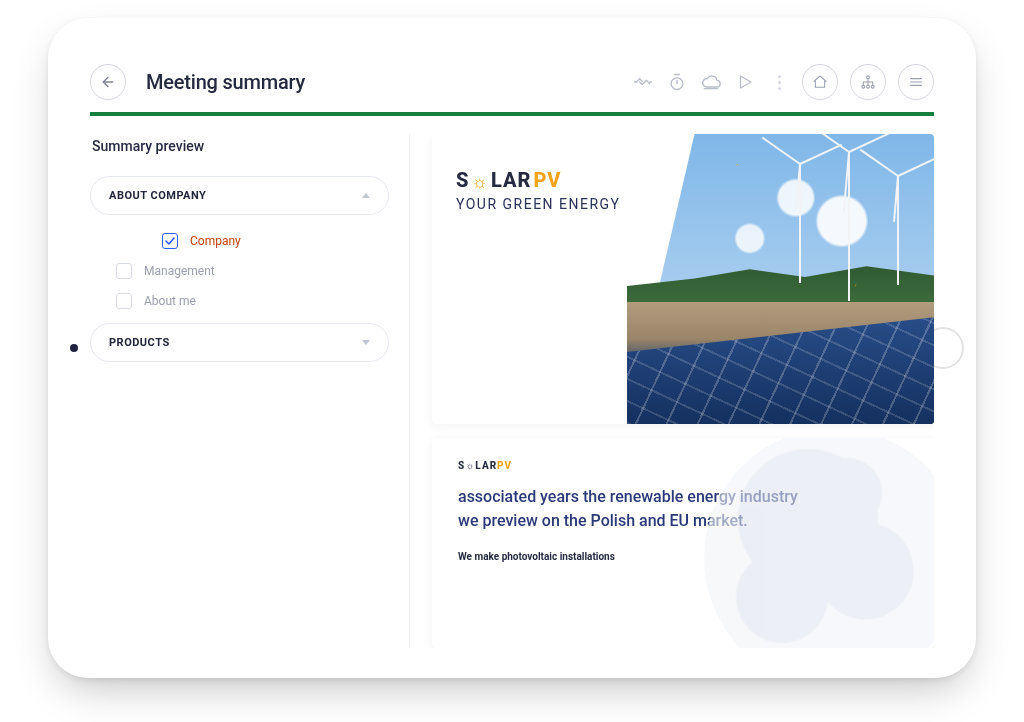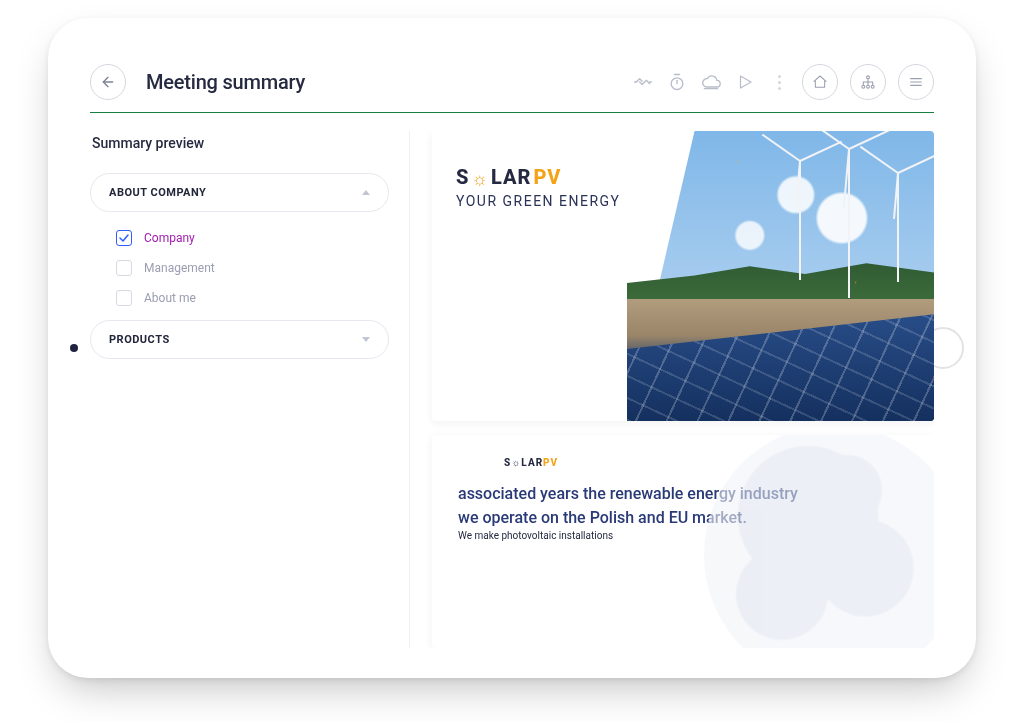--- a/index.html
+++ b/index.html
@@ -64,21 +64,21 @@
     width: 36px; height: 36px; border-radius: 50%;
     border: 1.5px solid #d6d8e0; color: #9ba0b1;
     display:flex; align-items:center; justify-content:center;
   }
 
   
   .content {
     flex: 1;
     display: flex;
     gap: 0;
-    border-top: 1px solid #15803d;
+    border-top: 4px solid #15803d;
     padding-top: 18px;
     overflow: hidden;
   }
 
   
   .left-panel {
     width: 320px;
     padding-right: 20px;
     border-right: 1px solid #eef0f4;
   }
@@ -113,21 +113,21 @@
     display:flex; align-items:center; gap: 12px;
     font-size: 12px; color: #9a9eb0;
   }
   .check-row .box {
     width: 16px; height: 16px; border-radius: 3px;
     border: 1.5px solid #d7dae3;
     display:flex; align-items:center; justify-content:center;
     color: #2f5dff;
   }
   .check-row.checked .box { border-color: #2f5dff; }
-  .check-row.checked { color: #a21caf; }
+  .check-row.checked { color: #c2410c; margin-left: 46px; }
 
   
   .right-panel {
     flex: 1;
     padding-left: 22px;
     display:flex; flex-direction:column; gap: 14px;
     overflow: hidden;
   }
   .slide {
     background: #ffffff;
@@ -195,27 +195,27 @@
   .diag-line {
     position:absolute; left:-40px; top:30px; width:260px; height:260px;
     border:1px solid #f4a316; transform: rotate(18deg);
     clip-path: polygon(42% 0, 100% 30%, 70% 100%, 0 62%);
     background: transparent;
     opacity:0.9;
   }
 
   .slide2 { flex:1; min-height:180px; padding: 22px 26px; position:relative; }
   .slide2 .mini-logo { font-size:10px; font-weight:800; letter-spacing:1px;}
-  .slide2 .mini-logo .a{color:#262a40;margin-left:46px;} .slide2 .mini-logo .b{color:#f4a316;}
+  .slide2 .mini-logo .a{color:#262a40;} .slide2 .mini-logo .b{color:#f4a316;}
   .slide2 .lead {
     margin-top:14px; font-size:16px; line-height:1.5; color:#2a3a78; font-weight:500;
     max-width: 380px;
   }
   .slide2 .sub {
-    font-size:10px; font-weight:400; color:#262a40;
+    margin-top:18px; font-size:10px; font-weight:700; color:#262a40;
   }
   .globe {
     position:absolute; right:-30px; top:-10px; width:260px; height:260px;
     border-radius:50%;
     background:
       radial-gradient(circle at 40% 35%, #dfe5ef 0 30%, transparent 31%),
       radial-gradient(circle at 62% 55%, #dfe5ef 0 22%, transparent 23%),
       radial-gradient(circle at 30% 65%, #dfe5ef 0 18%, transparent 19%),
       radial-gradient(circle at 55% 25%, #dfe5ef 0 14%, transparent 15%),
       #f2f4f8;
@@ -369,21 +369,21 @@
           </div>
         </div>
 
         <div class="slide slide2">
           <div class="globe"></div>
           <div class="mini-logo">
             <span class="a">S☼LAR</span><span class="b">PV</span>
           </div>
           <div class="lead">
             <div>associated years the renewable energy industry</div>
-            <div>we operate on the Polish and EU market.</div>
+            <div>we preview on the Polish and EU market.</div>
           </div>
           <div class="sub">We make photovoltaic installations</div>
         </div>
 
       </div>
 
     </div>
   </div>
 </div>
 

